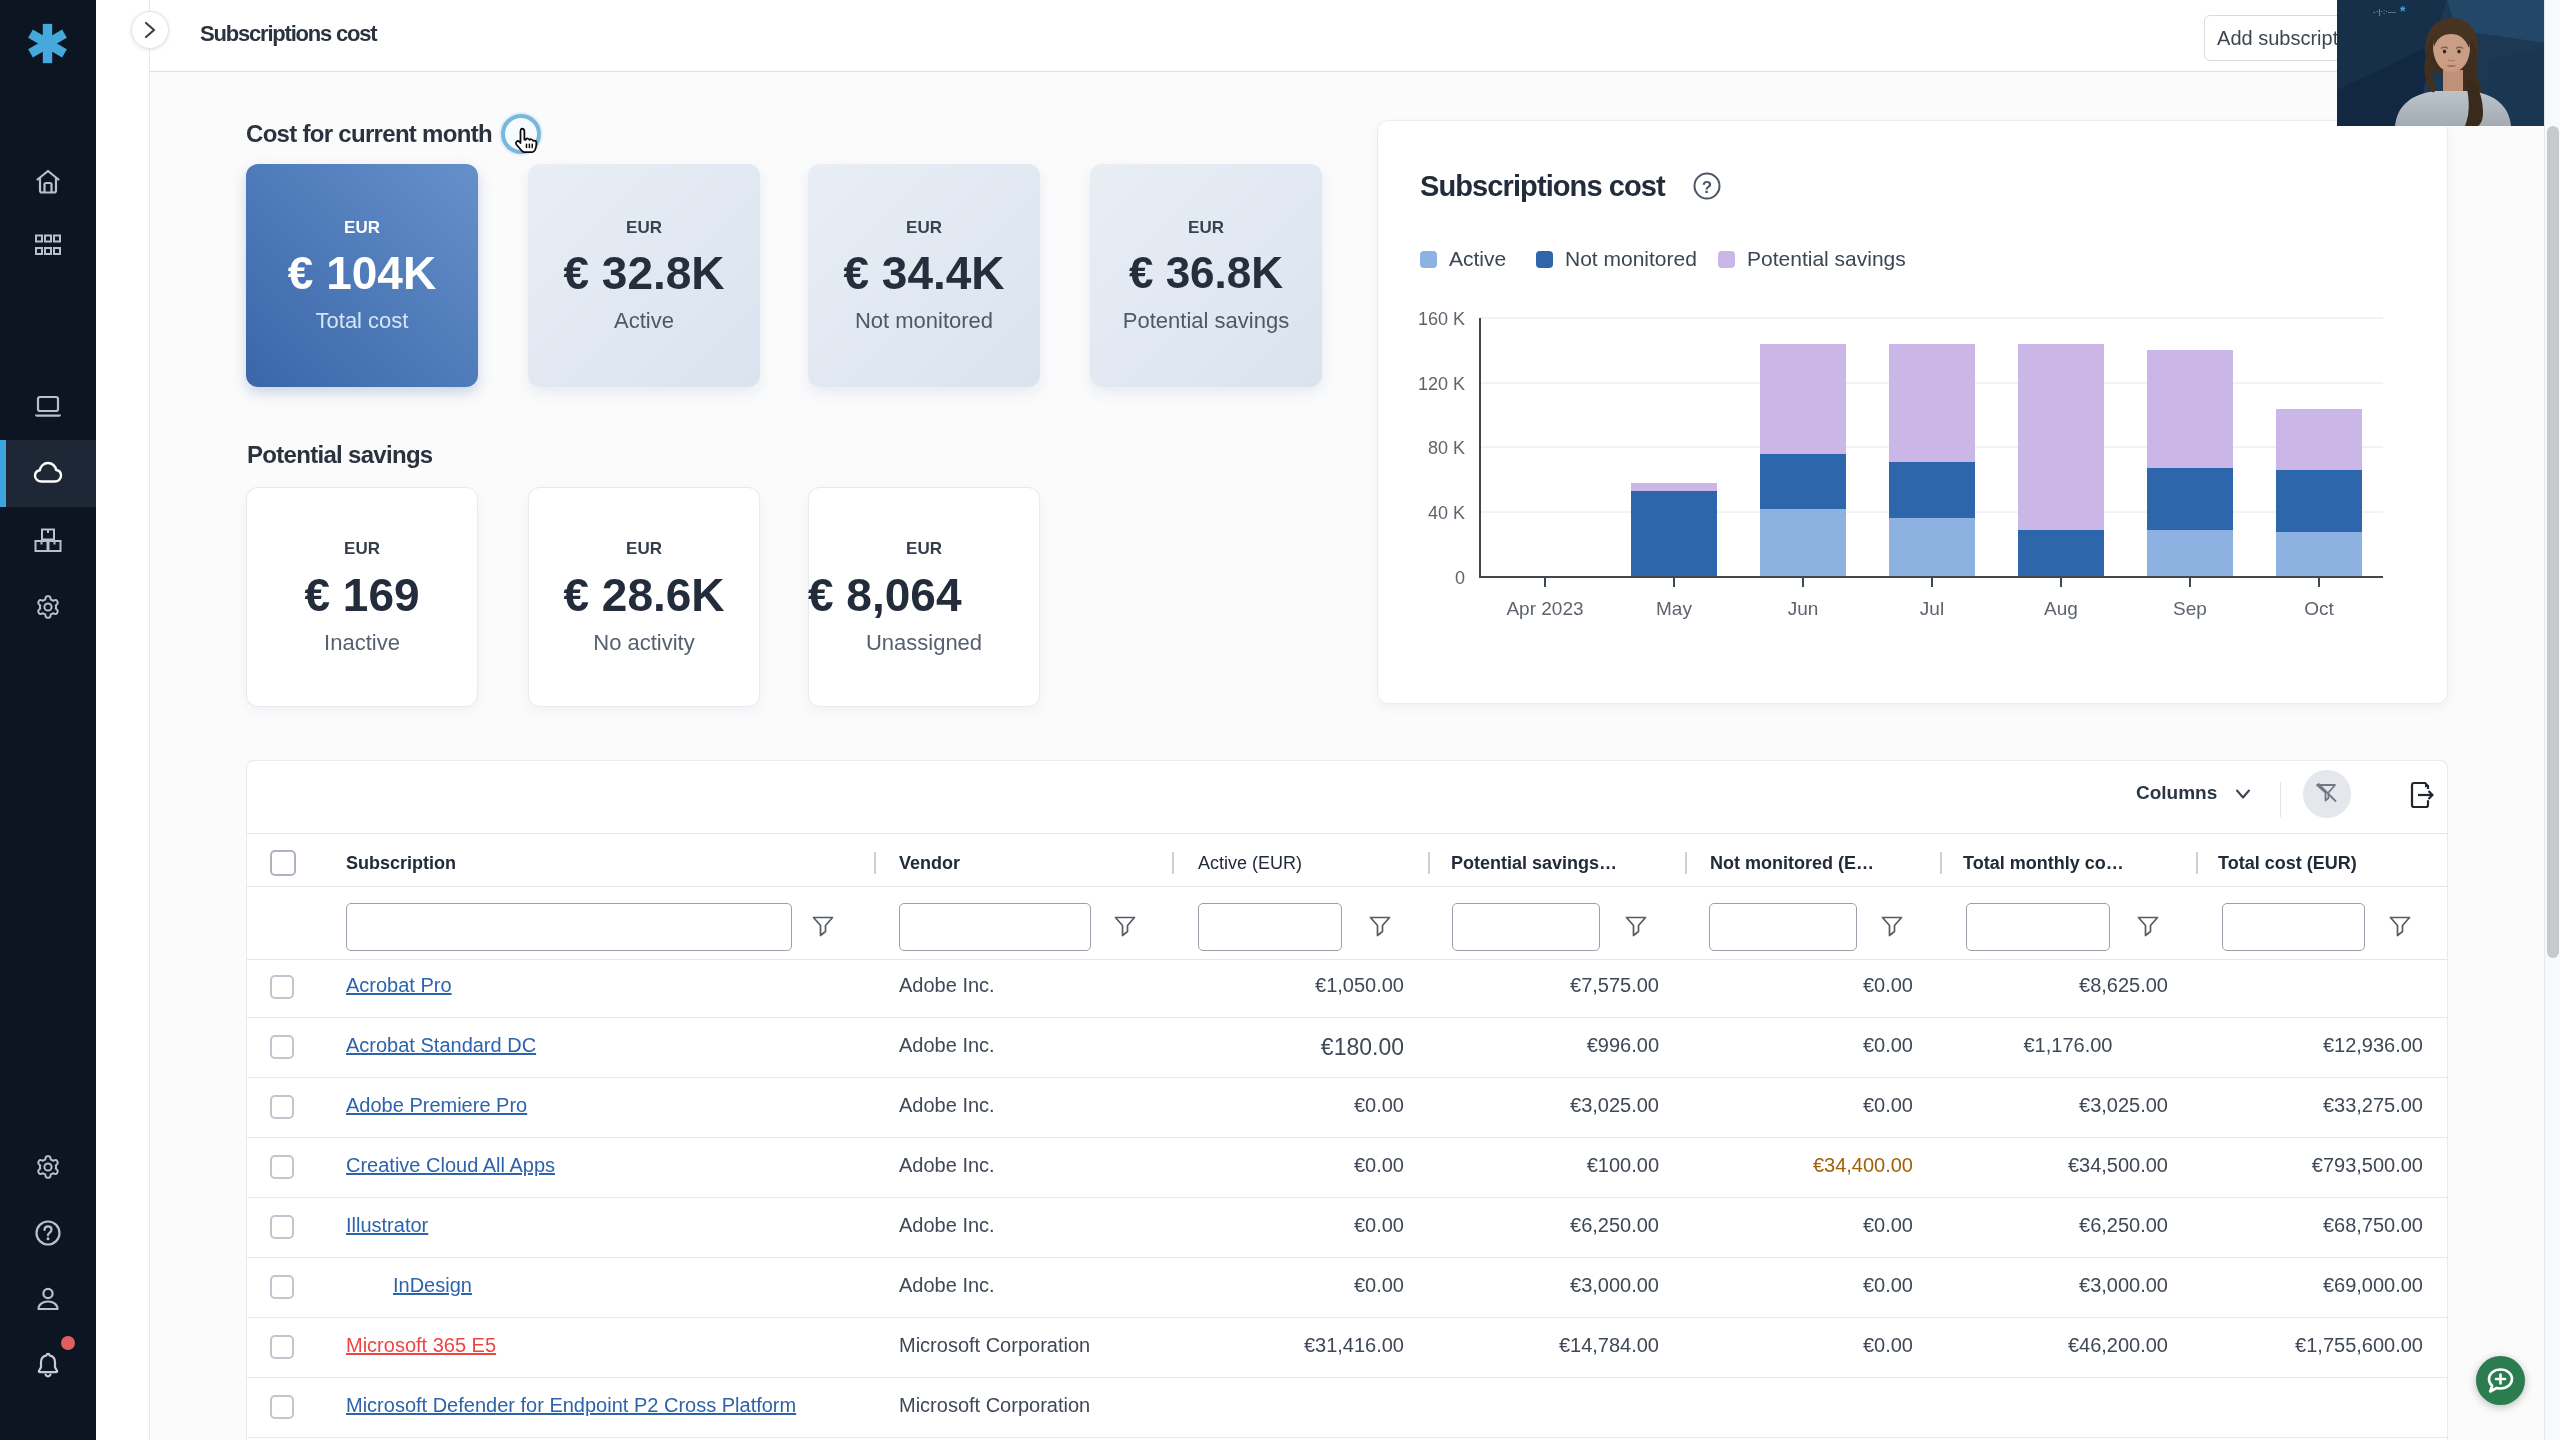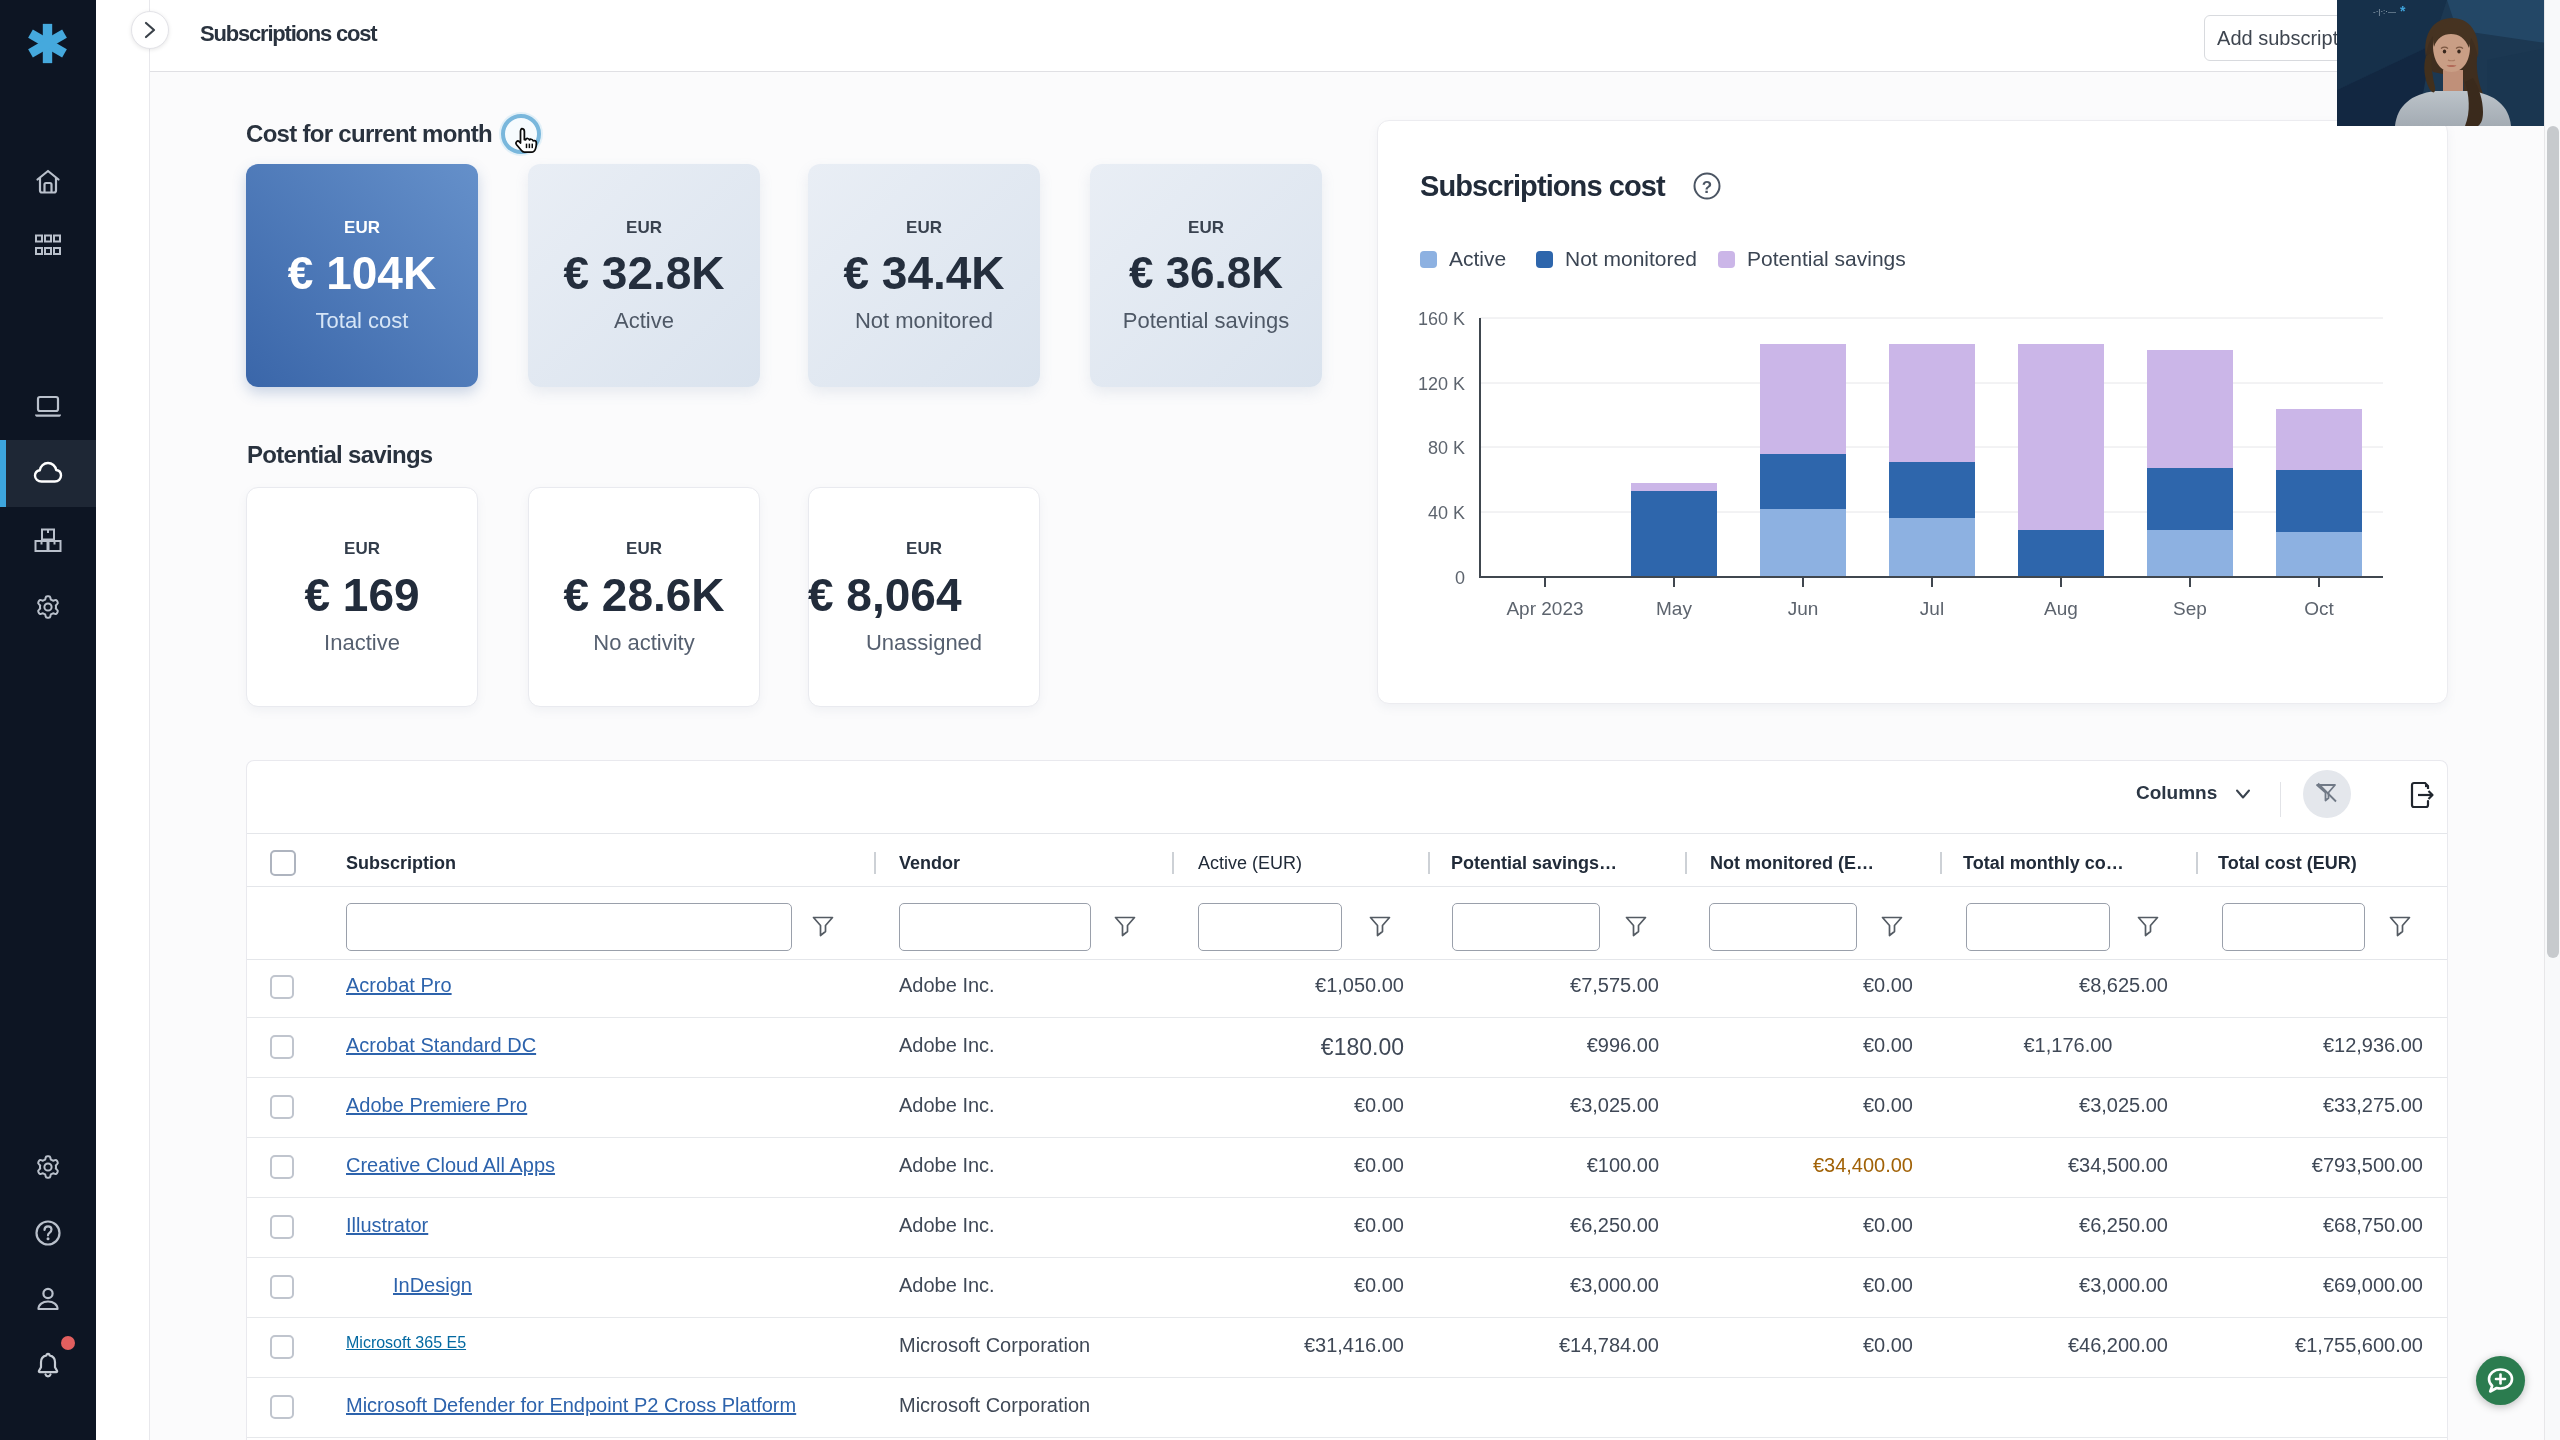--- a/index.html
+++ b/index.html
@@ -340,21 +340,21 @@
 <div class="abs" style="left:270px;top:1275px;width:24px;height:24px;border:2px solid #c0c5ce;border-radius:5px;background:#fff;"></div>
 <div class="abs" style="left:346px;top:1274px;font-size:20px;color:#2d63ac;text-decoration:underline;margin-left:47px;">InDesign</div>
 <div class="abs" style="left:899px;top:1274px;font-size:20px;color:#3f4856;">Adobe Inc.</div>
 <div class="abs" style="left:1204px;top:1274px;width:200px;font-size:20px;color:#3f4856;text-align:right;">€0.00</div>
 <div class="abs" style="left:1459px;top:1274px;width:200px;font-size:20px;color:#3f4856;text-align:right;">€3,000.00</div>
 <div class="abs" style="left:1713px;top:1274px;width:200px;font-size:20px;color:#3f4856;text-align:right;">€0.00</div>
 <div class="abs" style="left:1968px;top:1274px;width:200px;font-size:20px;color:#3f4856;text-align:right;">€3,000.00</div>
 <div class="abs" style="left:2223px;top:1274px;width:200px;font-size:20px;color:#3f4856;text-align:right;">€69,000.00</div>
 <div class="abs" style="left:247px;top:1317px;width:2200px;height:1px;background:#e6e8eb;"></div>
 <div class="abs" style="left:270px;top:1335px;width:24px;height:24px;border:2px solid #c0c5ce;border-radius:5px;background:#fff;"></div>
-<div class="abs" style="left:346px;top:1334px;font-size:16px;color:#0369a1;text-decoration:underline;">Microsoft 365 E5</div>
+<div class="abs" style="left:346px;top:1334px;font-size:20px;color:#ef4444;text-decoration:underline;">Microsoft 365 E5</div>
 <div class="abs" style="left:899px;top:1334px;font-size:20px;color:#3f4856;">Microsoft Corporation</div>
 <div class="abs" style="left:1204px;top:1334px;width:200px;font-size:20px;color:#3f4856;text-align:right;">€31,416.00</div>
 <div class="abs" style="left:1459px;top:1334px;width:200px;font-size:20px;color:#3f4856;text-align:right;">€14,784.00</div>
 <div class="abs" style="left:1713px;top:1334px;width:200px;font-size:20px;color:#3f4856;text-align:right;">€0.00</div>
 <div class="abs" style="left:1968px;top:1334px;width:200px;font-size:20px;color:#3f4856;text-align:right;">€46,200.00</div>
 <div class="abs" style="left:2223px;top:1334px;width:200px;font-size:20px;color:#3f4856;text-align:right;">€1,755,600.00</div>
 <div class="abs" style="left:247px;top:1377px;width:2200px;height:1px;background:#e6e8eb;"></div>
 <div class="abs" style="left:270px;top:1395px;width:24px;height:24px;border:2px solid #c0c5ce;border-radius:5px;background:#fff;"></div>
 <div class="abs" style="left:346px;top:1394px;font-size:20px;color:#2d63ac;text-decoration:underline;">Microsoft Defender for Endpoint P2 Cross Platform</div>
 <div class="abs" style="left:899px;top:1394px;font-size:20px;color:#3f4856;">Microsoft Corporation</div>

